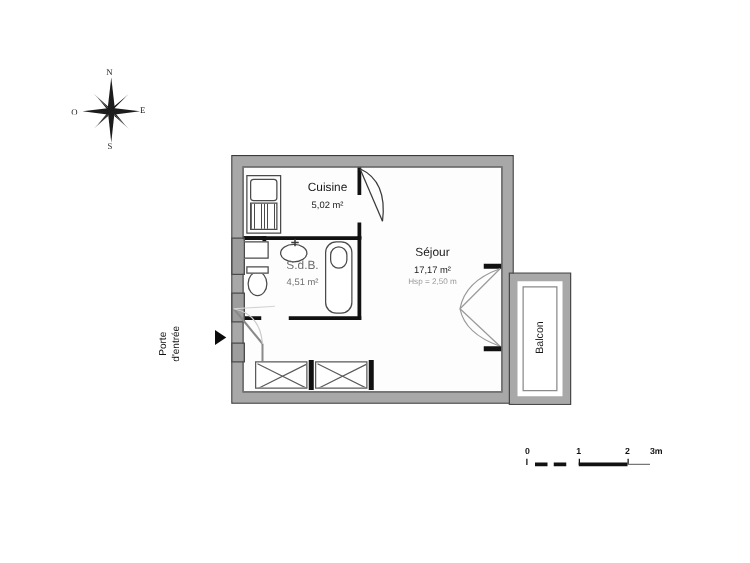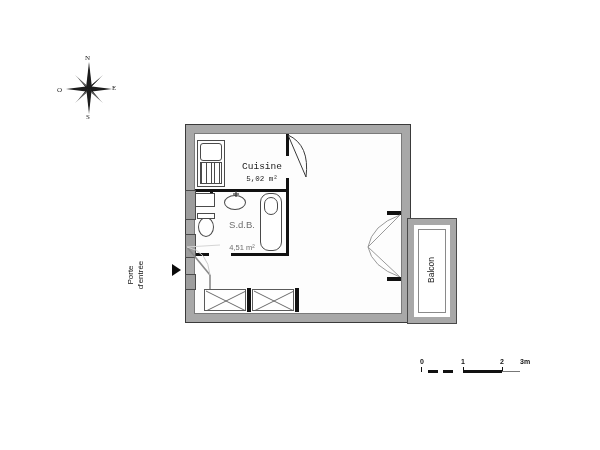--- a/index.html
+++ b/index.html
@@ -100,21 +100,21 @@
     display: block;
     margin-top: 2px;
   }
   .room-label .rl-hsp {
     font-size: 6.5px;
     display: block;
     margin-top: 2px;
     color: #9a9a9a;
   }
   .faded .rl-name,
-  .faded .rl-area { color: #6e6e6e; margin-top: 12px; }
+  .faded .rl-area { color: #6e6e6e; }
 
   
   .fx {
     position: absolute;
     box-sizing: border-box;
     border: 1px solid #4a4a4a;
     background: #ffffff;
   }
   .fx-round { border-radius: 3px; }
   .fx-circle { border-radius: 50%; }
@@ -334,30 +334,35 @@
 
     <div class="part" style="left:201px; top:86px; width:14px; height:4px;"></div>
     <svg style="position:absolute; left:176px; top:88px; width:42px; height:68px;">
       <path d="M 38 2 Q 10 12 6 34" stroke="#9a9a9a" stroke-width="1" fill="none"></path>
       <line x1="38" y1="2" x2="6" y2="34" stroke="#9a9a9a" stroke-width="1"></line>
       <path d="M 38 64 Q 10 54 6 34" stroke="#9a9a9a" stroke-width="1" fill="none"></path>
       <line x1="38" y1="64" x2="6" y2="34" stroke="#9a9a9a" stroke-width="1"></line>
     </svg>
     <div class="part" style="left:201px; top:152px; width:14px; height:4px;"></div>
 
-    <div class="room-label" style="left:40px; top:36px; width:72px;font-family:Liberation Mono, monospace;">
+    <div class="room-label" style="left:40px; top:20px; width:72px;">
       <span class="rl-name">Cuisine</span>
       <span class="rl-area">5,02 m²</span>
     </div>
 
     <div class="room-label faded" style="left:18px; top:82px; width:76px;">
       <span class="rl-name">S.d.B.</span>
       <span class="rl-area">4,51 m²</span>
     </div>
 
+    <div class="room-label" style="left:112px; top:72px; width:96px;">
+      <span class="rl-name">Séjour</span>
+      <span class="rl-area">17,17 m²</span>
+      <span class="rl-hsp">Hsp = 2,50 m</span>
+    </div>
 
   </div>
 
   <div class="balcony" style="position:absolute; left:408px; top:219px; width:48px; height:104px;">
     <div class="balcony-inner"></div>
     <span class="balcon-text" style="left:50%; top:50%; margin-left:-14px; margin-top:-6px;">Balcon</span>
   </div>
 
   <div id="entrance-label">
     <span>Porte</span><br>

